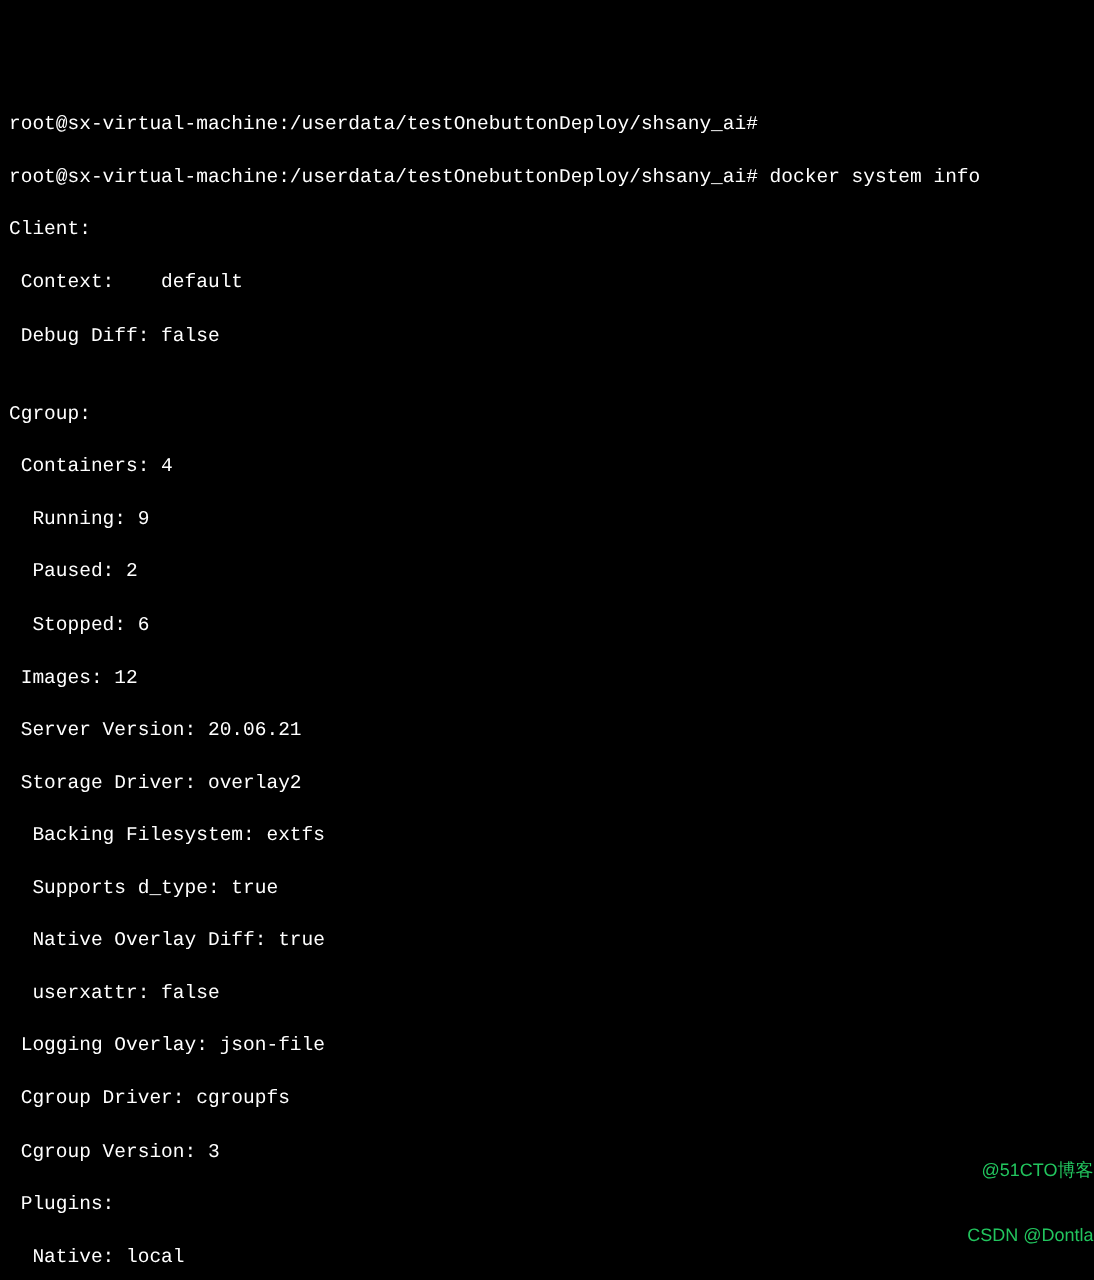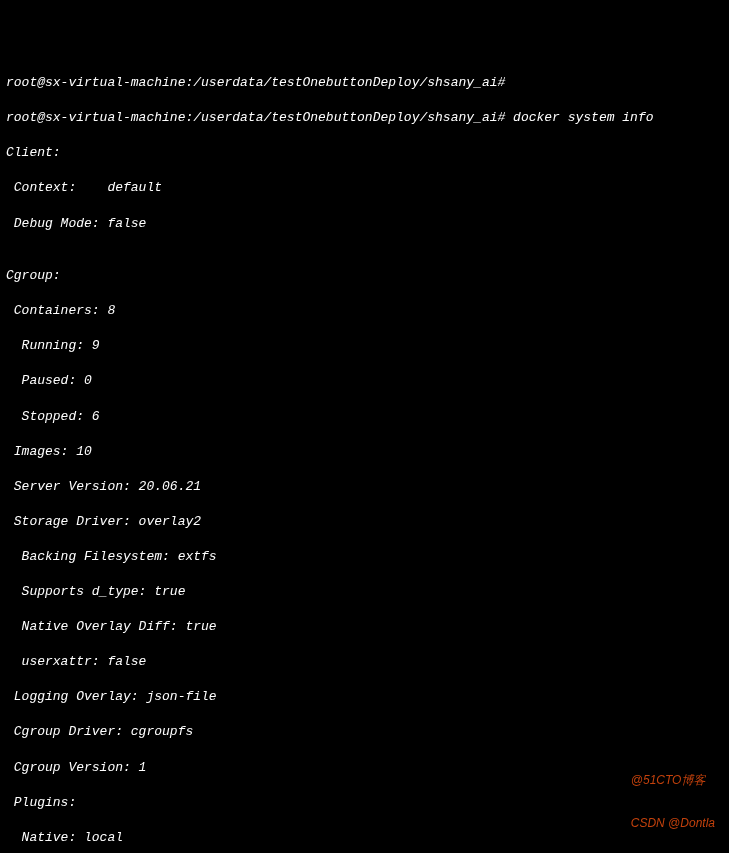--- a/index.html
+++ b/index.html
@@ -1,73 +1,72 @@
 <!DOCTYPE html>
 <html><head>
   <meta charset="utf-8">
   <style>
     * {
       margin: 0;
       padding: 0;
       box-sizing: border-box;
-      font-style: italic;
     }
     body {
       background: #000000;
       color: #ffffff;
       font-family: "Courier New", Courier, monospace;
       font-size: 13px;
       line-height: 1.35;
       padding: 4px 6px;
       width: 729px;
       height: 853px;
       overflow: hidden;
       white-space: pre;
       position: relative;
     }
     .line {
       white-space: pre;
     }
     .watermark {
       position: absolute;
       bottom: 8px;
-      right: 14px;
-      color: #c2410c;
+      right: 0;
+      color: #22c55e;
       font-size: 12px;
-      text-align: left;
+      text-align: right;
       line-height: 1.2;
       font-family: sans-serif;
     }
   </style>
 </head>
 <body>
 
 
 
 <div class="line">root@sx-virtual-machine:/userdata/testOnebuttonDeploy/shsany_ai#</div>
 <div class="line">root@sx-virtual-machine:/userdata/testOnebuttonDeploy/shsany_ai# docker system info</div>
 <div class="line">Client:</div>
 <div class="line"> Context:    default</div>
-<div class="line"> Debug Mode: false</div>
+<div class="line"> Debug Diff: false</div>
 <div class="line"></div>
 <div class="line">Cgroup:</div>
-<div class="line"> Containers: 8</div>
+<div class="line"> Containers: 4</div>
 <div class="line">  Running: 9</div>
-<div class="line">  Paused: 0</div>
+<div class="line">  Paused: 2</div>
 <div class="line">  Stopped: 6</div>
-<div class="line"> Images: 10</div>
+<div class="line"> Images: 12</div>
 <div class="line"> Server Version: 20.06.21</div>
 <div class="line"> Storage Driver: overlay2</div>
 <div class="line">  Backing Filesystem: extfs</div>
 <div class="line">  Supports d_type: true</div>
 <div class="line">  Native Overlay Diff: true</div>
 <div class="line">  userxattr: false</div>
 <div class="line"> Logging Overlay: json-file</div>
 <div class="line"> Cgroup Driver: cgroupfs</div>
-<div class="line"> Cgroup Version: 1</div>
+<div class="line"> Cgroup Version: 3</div>
 <div class="line"> Plugins:</div>
 <div class="line">  Native: local</div>
 
 
 
 
 
 
 
 

